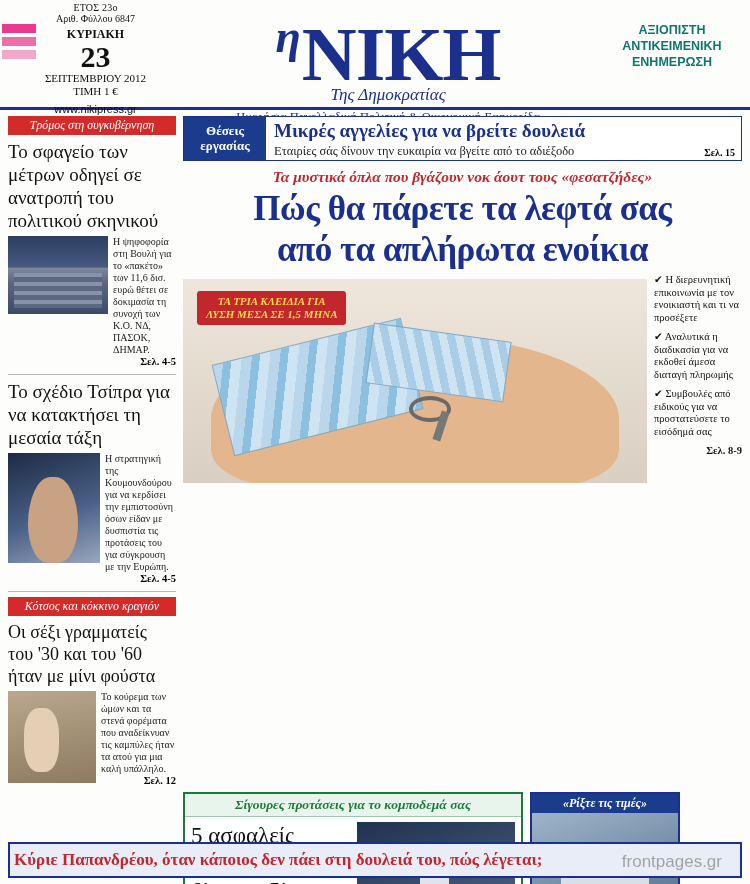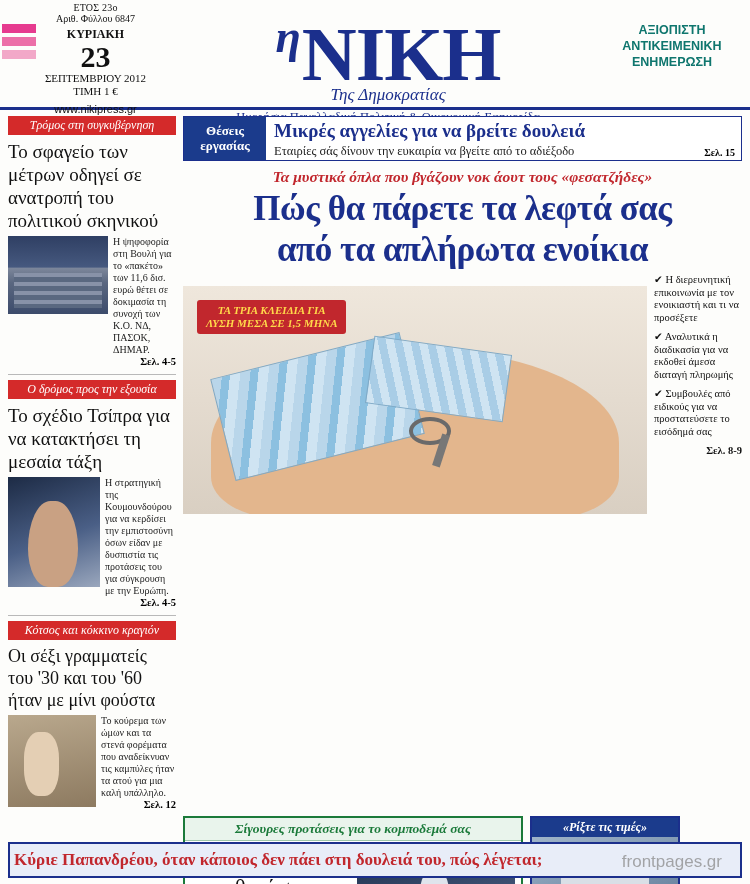--- a/index.html
+++ b/index.html
@@ -69,21 +69,21 @@
   .jobs-tag { background:#1b3b8c; color:#fff; font-weight:bold; font-size:13px; text-align:center; padding:6px 5px; width:82px; line-height:15px; font-family:"Liberation Serif", serif; }
   .jobs-main { padding:3px 6px 2px 8px; flex:1; }
   .jobs-h { color:#1b2f8c; font-weight:bold; font-size:19px; line-height:22px; }
   .jobs-s { font-size:12.5px; color:#222; margin-top:2px; }
   .jobs-sel { text-align:right; font-size:10px; font-weight:bold; margin-top:-12px; }
 
   .red-strip { color:#c1272d; font-weight:bold; font-style:italic; font-size:15.5px; text-align:center; margin:7px 0 2px 0; }
   .mega { text-align:center; color:#1b2f8c; font-weight:bold; font-size:35px; line-height:41px; letter-spacing:-.5px; }
 
   
-  .mainphoto { position:relative; height:228px; margin-top:12px; background:linear-gradient(180deg,#efe7dc,#d9cfc2); overflow:hidden; border:0; }
+  .mainphoto { position:relative; height:204px; margin-top:5px; background:linear-gradient(180deg,#efe7dc,#d9cfc2); overflow:hidden; border:0; }
   .mp-hand { position:absolute; left:6%; top:28%; width:88%; height:74%; background:#e3b68d; border-radius:48% 48% 18% 18%/55% 55% 25% 25%; }
   .mp-cash { position:absolute; left:8%; top:30%; width:42%; height:46%; transform:rotate(-14deg);
       background:repeating-linear-gradient(110deg,#b9d6ea 0 10px,#8cc0e0 10px 18px,#cfe4f2 18px 28px); border:1px solid #7fa9c6; }
   .mp-cash2 { position:absolute; left:40%; top:26%; width:30%; height:30%; transform:rotate(8deg);
       background:repeating-linear-gradient(70deg,#cfe4f2 0 8px,#a9cde6 8px 16px); border:1px solid #7fa9c6; }
   .mp-keys { position:absolute; left:46%; top:56%; width:22%; height:26%; }
   .mp-keys:before{content:"";position:absolute;left:12%;top:6%;width:34%;height:34%;border:4px solid #6a6a6a;border-radius:50%;}
   .mp-keys:after{content:"";position:absolute;left:40%;top:34%;width:8%;height:56%;background:#777;transform:rotate(18deg);}
   .mp-badge { position:absolute; left:3%; top:6%; background:#c1272d; color:#ffd94a; font-weight:bold; font-style:italic; font-size:11px; line-height:13px; padding:4px 9px; border-radius:3px; text-align:center; }
 
@@ -158,21 +158,20 @@
             <div style="flex:1">
               <div class="blurb">Η ψηφοφορία στη Βουλή για το «πακέτο» των 11,6 δισ. ευρώ θέτει σε δοκιμασία τη συνοχή των Κ.Ο. ΝΔ, ΠΑΣΟΚ, ΔΗΜΑΡ.</div>
               <div class="sel">Σελ. 4-5</div>
             </div>
           </div>
         </div>
 
         <div class="rule"></div>
 
         <div>
-          <div class="kicker">Ο δρόμος προς την εξουσία</div>
           <div class="hdl">Το σχέδιο Τσίπρα για να κατακτήσει τη μεσαία τάξη</div>
           <div class="art">
             <div class="photo ph-tsipras" style="width:92px"></div>
             <div style="flex:1">
               <div class="blurb">Η στρατηγική της Κουμουνδούρου για να κερδίσει την εμπιστοσύνη όσων είδαν με δυσπιστία τις προτάσεις του για σύγκρουση με την Ευρώπη.</div>
               <div class="sel">Σελ. 4-5</div>
             </div>
           </div>
         </div>
 

